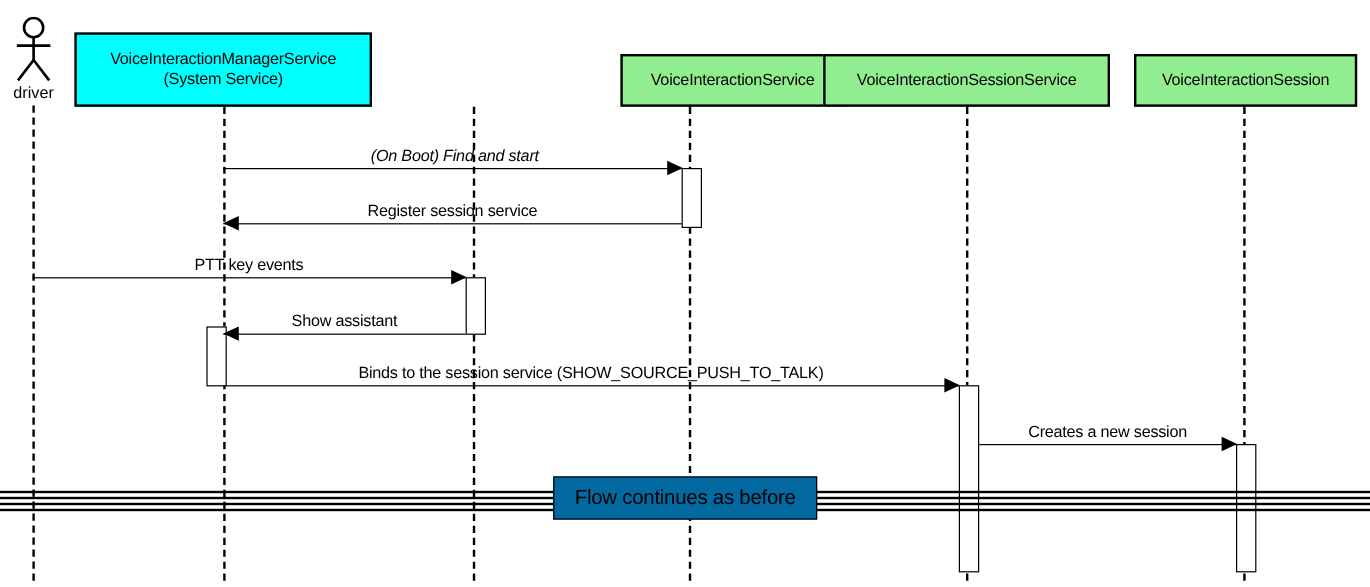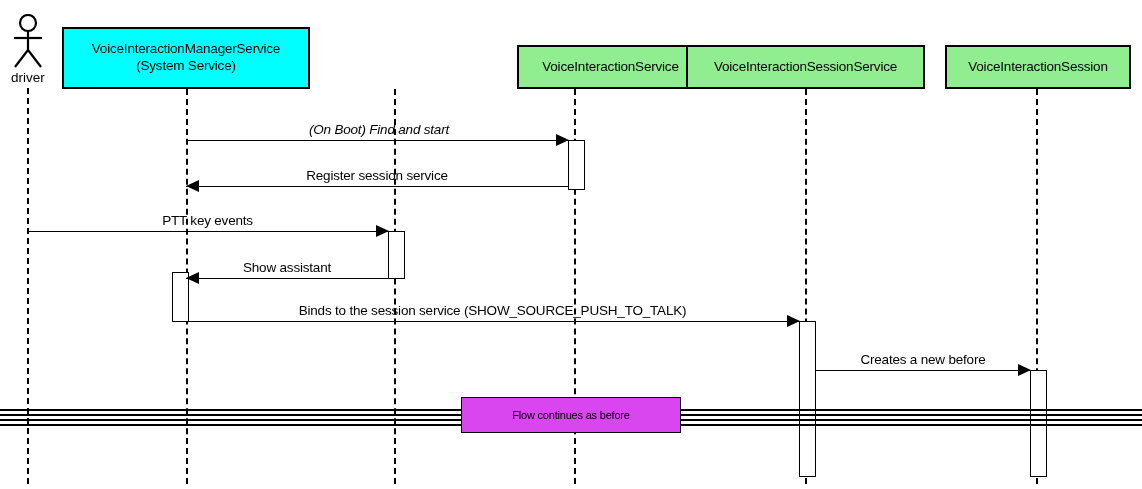--- a/index.html
+++ b/index.html
@@ -90,26 +90,26 @@
   .divider-line {
     position: absolute;
     height: 0;
     border-top: 2px solid #000000;
     left: 0;
     width: 1142px;
   }
   .divider-box {
     position: absolute;
     box-sizing: border-box;
-    background: #d946ef;
+    background: #0369a1;
     border: 1.5px solid #000000;
     display: flex;
     align-items: center;
     justify-content: center;
-    font-size: 11px;
+    font-size: 17px;
     color: #000000;
     letter-spacing: -0.2px;
   }
   svg.actor-svg { position: absolute; }
 </style>
 </head>
 <body>
 
 <div id="diagram">
 
@@ -166,21 +166,21 @@
   <div class="arrow-head arrow-right" style="left:376px; top:225px;"></div>
 
   <div class="msg-label" style="left:186px; top:260px; width:202px;">Show assistant</div>
   <div class="msg-line" style="left:186px; top:278px; width:202px;"></div>
   <div class="arrow-head arrow-left" style="left:186px; top:272px;"></div>
 
   <div class="msg-label" style="left:186px; top:303px; width:613px;">Binds to the session service (SHOW_SOURCE_PUSH_TO_TALK)</div>
   <div class="msg-line" style="left:186px; top:321px; width:613px;"></div>
   <div class="arrow-head arrow-right" style="left:787px; top:315px;"></div>
 
-  <div class="msg-label" style="left:816px; top:352px; width:214px;">Creates a new before</div>
+  <div class="msg-label" style="left:816px; top:352px; width:214px;">Creates a new session</div>
   <div class="msg-line" style="left:816px; top:370px; width:214px;"></div>
   <div class="arrow-head arrow-right" style="left:1018px; top:364px;"></div>
 
   <div class="divider-line" style="top:409px;"></div>
   <div class="divider-line" style="top:414px;"></div>
   <div class="divider-line" style="top:419px;"></div>
   <div class="divider-line" style="top:424px;"></div>
 
   <div class="divider-box" style="left:461px; top:397px; width:220px; height:36px;">
     <span>Flow continues as before</span>

